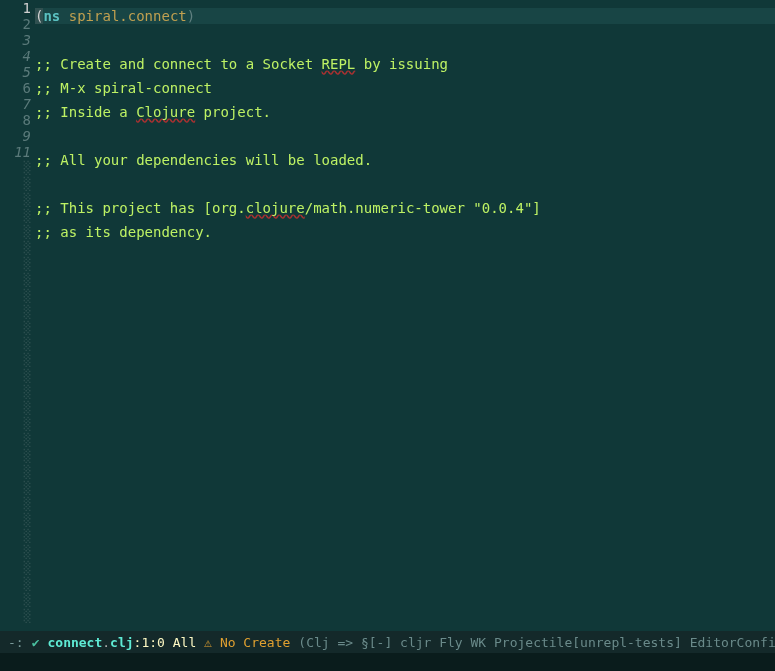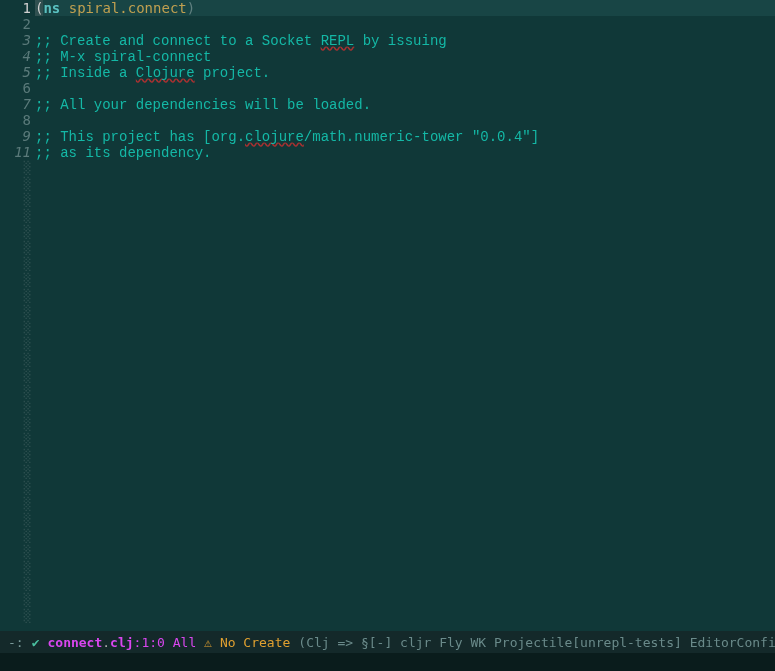--- a/index.html
+++ b/index.html
@@ -39,25 +39,26 @@
       color: #3a5a5a;
       font-size: 12px;
     }
     .code {
       flex: 1;
       line-height: 16px;
       white-space: pre;
     }
     .code .line {
       height: 16px;
+      margin-top: 8px;
     }
     .code .line.hl {
       background: #184545;
     }
-    .comment { color: #14b8a6; font-family: Liberation Mono, monospace; }
+    .comment { color: #bef264; }
     .keyword { color: #5ac0c0; font-weight: bold; }
     .ns-name { color: #c0a050; }
     .paren-open { color: #d0d0d0; background: #305050; }
     .paren-close { color: #608080; }
     .wavy {
       text-decoration: underline wavy #aa3030;
       text-decoration-skip-ink: none;
     }
 
     .modeline {
@@ -70,23 +71,23 @@
       color: #7a9a9a;
       display: flex;
       align-items: center;
       font-size: 13px;
       padding: 0 4px;
       white-space: nowrap;
       overflow: hidden;
     }
     .modeline .segment { padding: 0 4px; }
     .modeline .check { color: #4ac0a0; }
-    .modeline .filename-bold { color: #d946ef; font-weight: bold; }
+    .modeline .filename-bold { color: #5eead4; font-weight: bold; }
     .modeline .filename-ext { color: #b0b0b0; }
-    .modeline .pos { color: #d946ef; }
+    .modeline .pos { color: #fef9c3; }
     .modeline .warn-icon { color: #e0a030; }
     .modeline .warn-text { color: #e0a030; }
     .modeline .modes { color: #6a8a8a; }
     .minibuffer {
       position: absolute;
       bottom: 0;
       left: 0;
       right: 0;
       height: 18px;
       background: #0a1c1c;

